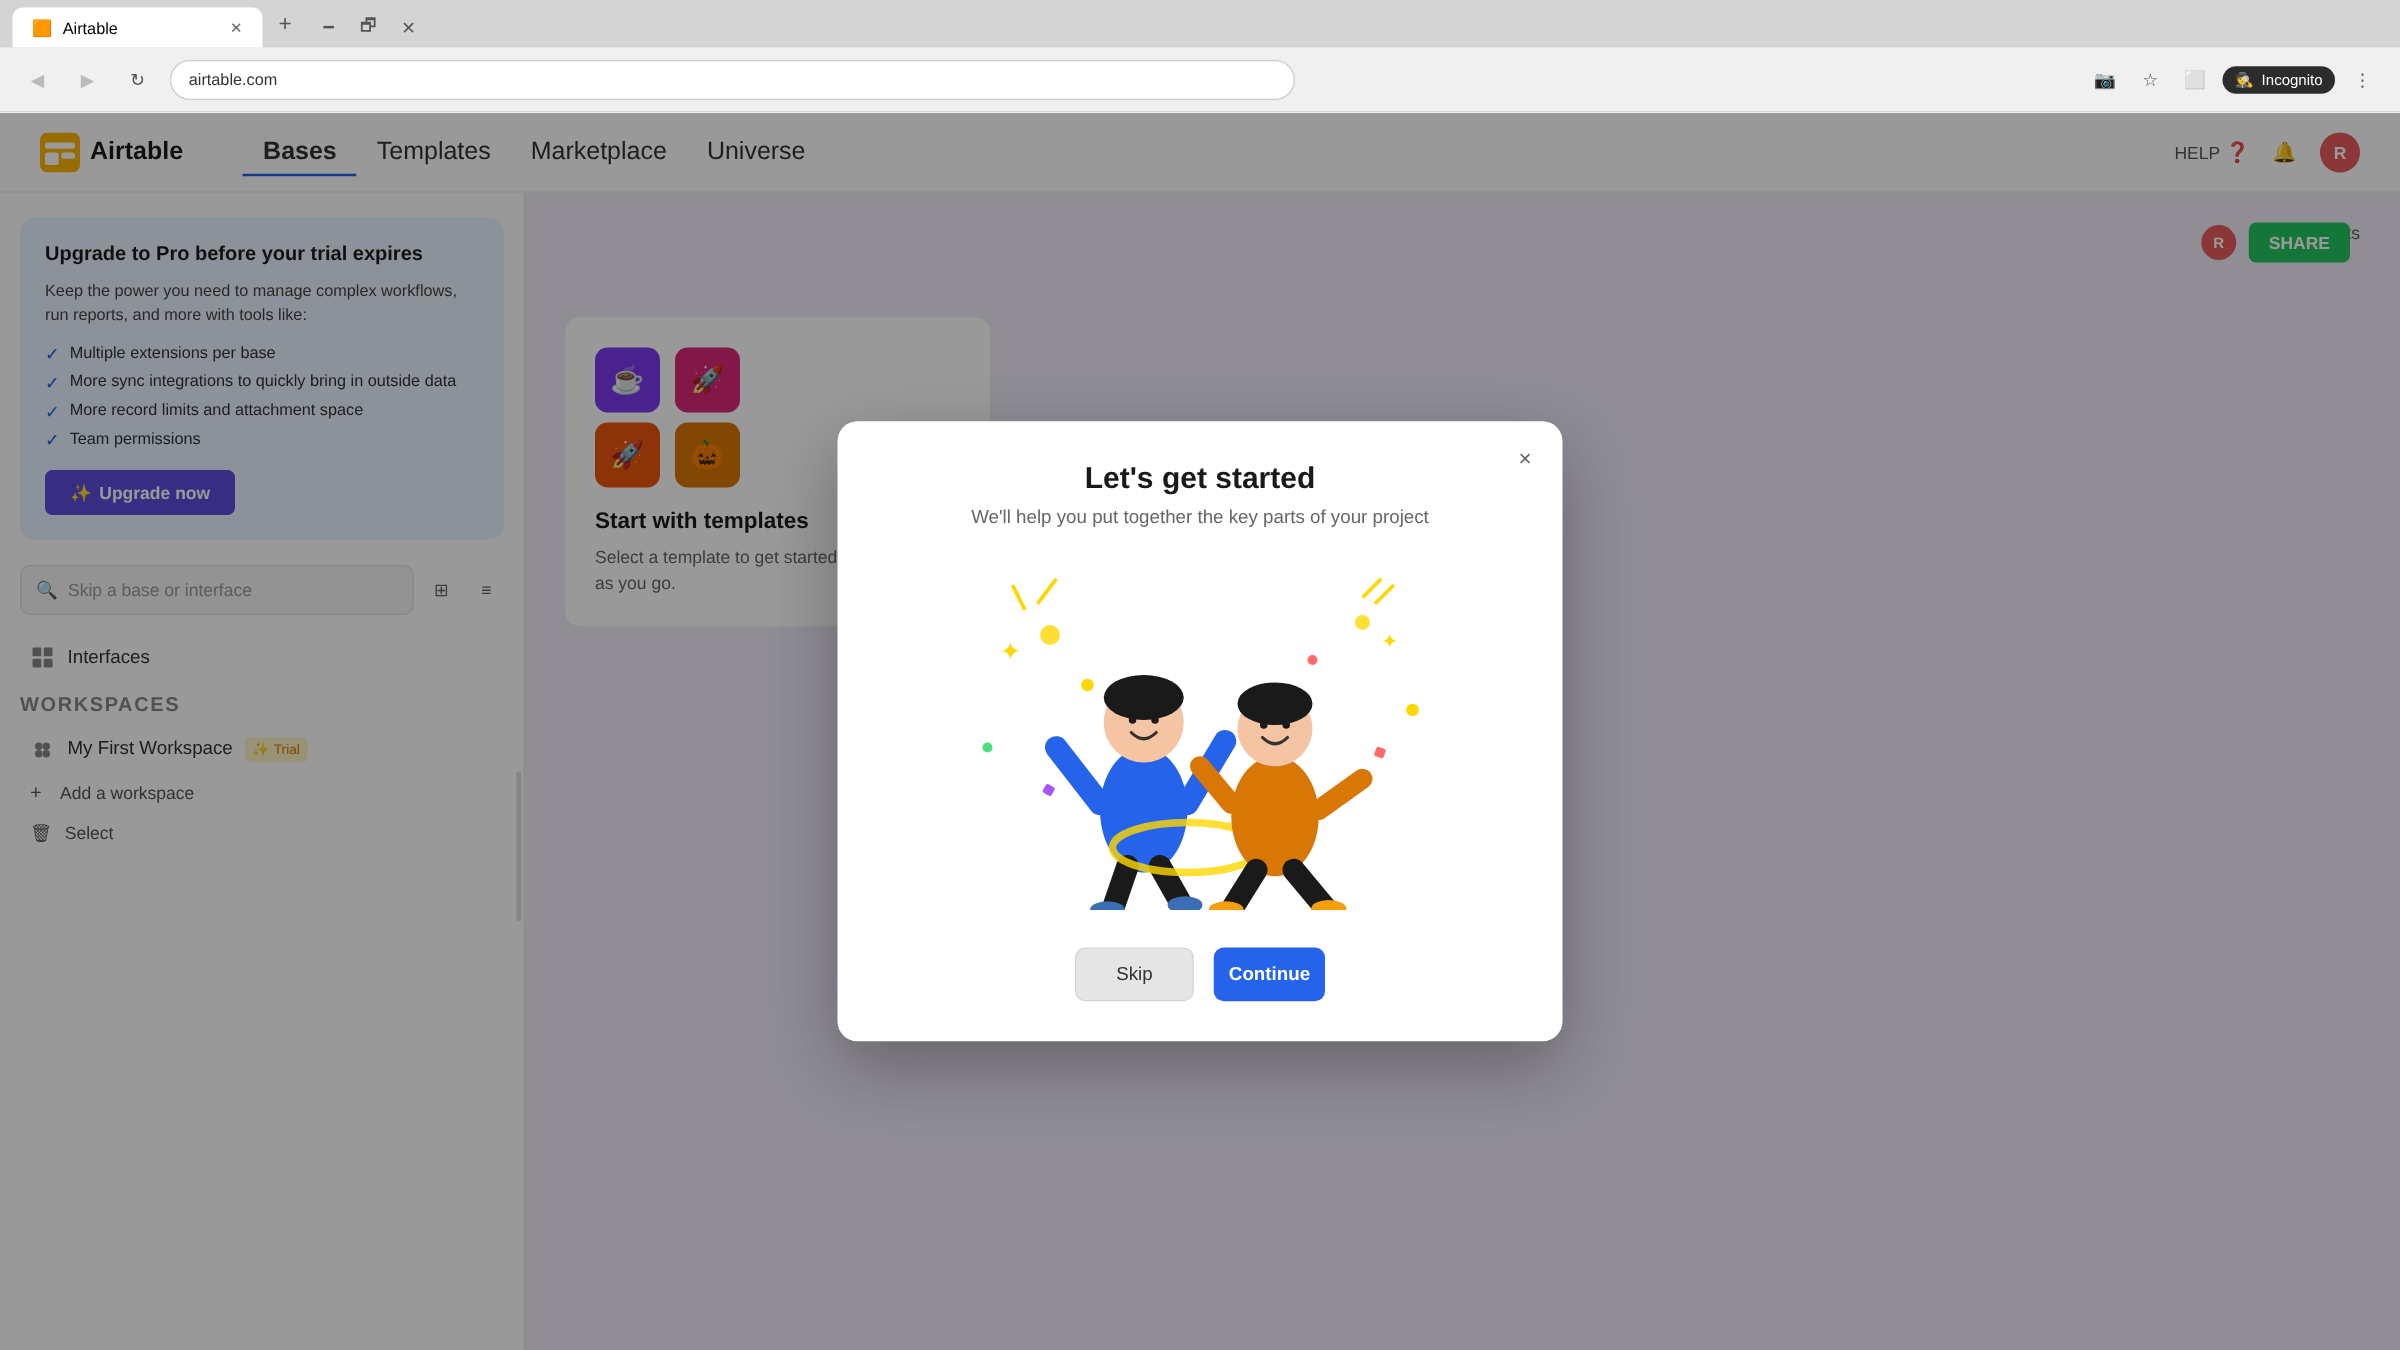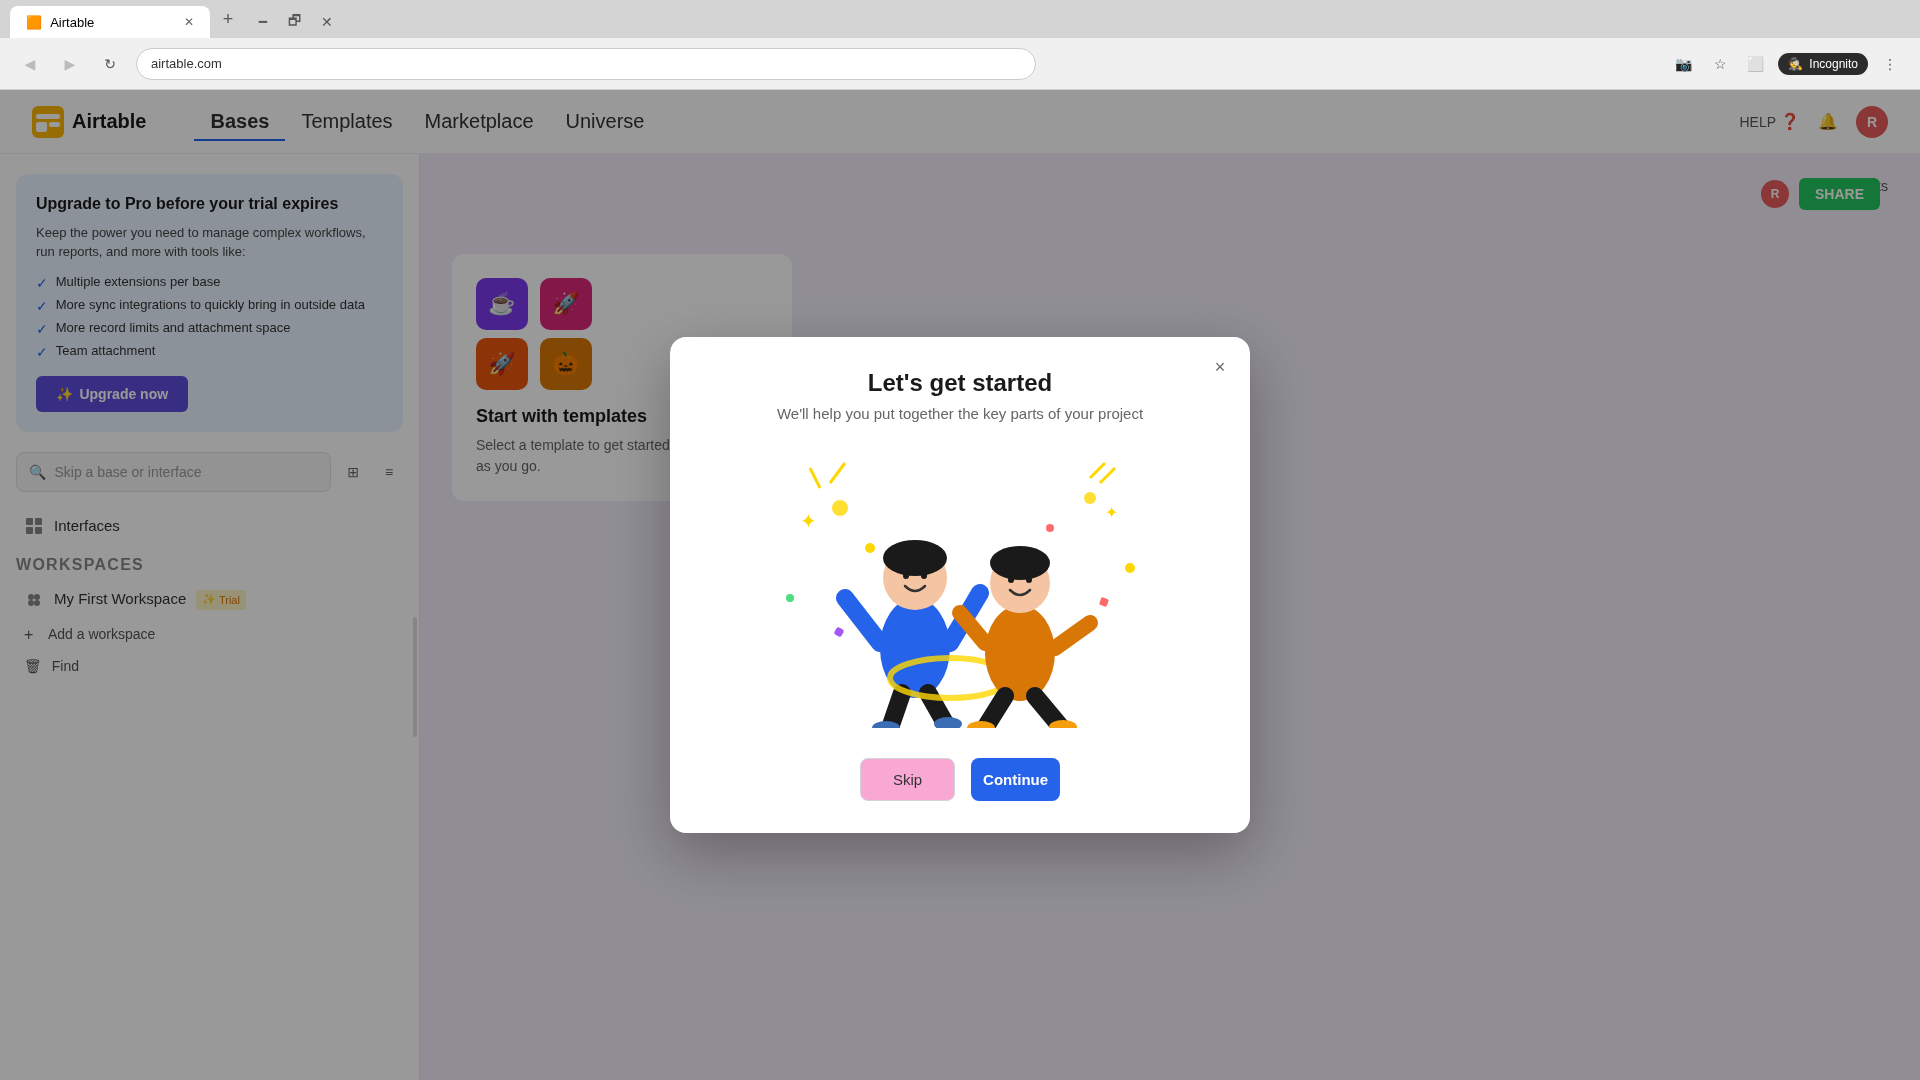--- a/index.html
+++ b/index.html
@@ -93,21 +93,21 @@
     .avatar-small { width: 28px; height: 28px; background: #e85d5d; border-radius: 50%; display: flex; align-items: center; justify-content: center; color: #fff; font-size: 12px; font-weight: 600; }
 
     
     .modal-overlay { position: fixed; top: 90px; left: 0; right: 0; bottom: 0; background: rgba(0,0,0,0.4); display: flex; align-items: center; justify-content: center; z-index: 100; }
     .modal { background: #fff; border-radius: 16px; width: 580px; max-height: 600px; position: relative; overflow: hidden; box-shadow: 0 20px 60px rgba(0,0,0,0.3); }
     .modal-close { position: absolute; top: 16px; right: 16px; width: 28px; height: 28px; display: flex; align-items: center; justify-content: center; cursor: pointer; color: #666; font-size: 18px; background: none; border: none; border-radius: 50%; }
     .modal-title { font-size: 24px; font-weight: 700; color: #1a1a1a; text-align: center; padding: 32px 40px 8px; }
     .modal-subtitle { font-size: 15px; color: #666; text-align: center; padding: 0 40px 16px; }
     .modal-illustration { display: flex; justify-content: center; align-items: center; height: 300px; overflow: hidden; }
     .modal-footer { display: flex; justify-content: center; gap: 16px; padding: 20px 40px 32px; }
-    .skip-btn { background: #f9a8d4; border: 1px solid #d1d5db; color: #333; font-size: 15px; font-weight: 500; padding: 12px 32px; border-radius: 8px; cursor: pointer; }
+    .skip-btn { background: #e5e5e5; border: 1px solid #d1d5db; color: #333; font-size: 15px; font-weight: 500; padding: 12px 32px; border-radius: 8px; cursor: pointer; }
     .continue-btn { background: #2563eb; color: #fff; font-size: 15px; font-weight: 600; padding: 12px 12px; border-radius: 8px; border: none; cursor: pointer; }
   </style>
 </head>
 <body>
 
 <div class="browser-chrome">
   <div class="browser-tabs">
     <div class="browser-tab">
       <span>🟧</span>
       <span>Airtable</span>
@@ -184,21 +184,21 @@
           <li>
               <span class="check-icon">✓</span>
               <span>More sync integrations to quickly bring in outside data</span>
             </li>
           <li>
               <span class="check-icon">✓</span>
               <span>More record limits and attachment space</span>
             </li>
           <li>
               <span class="check-icon">✓</span>
-              <span>Team attachment</span>
+              <span>Team permissions</span>
             </li>
         </ul>
         <button class="upgrade-btn">
           <span>✨</span>
           <span>Upgrade now</span>
         </button>
       </div>
 
       <div class="search-area">
         <div style="display: flex; align-items: center; gap: 8px;">
@@ -241,21 +241,21 @@
             <span>✨</span>
             <span>Trial</span>
           </span>
         </div>
         <div class="add-workspace">
           <span class="add-icon">+</span>
           <span>Add a workspace</span>
         </div>
         <div class="trash-item">
           <span>🗑</span>
-          <span>Find</span>
+          <span>Select</span>
         </div>
       </div>
 
       <div style="position: absolute; right: 2px; top: 50%; width: 4px; height: 120px; background: #ccc; border-radius: 2px; opacity: 0.6;"></div>
     </div>
 
     <div class="main-content" style="background: #f0ecf8; flex: 1; padding: 24px 32px; position: relative; overflow: auto;">
 
       <div style="display: flex; justify-content: space-between; align-items: center; margin-bottom: 20px;">
         <div></div>

